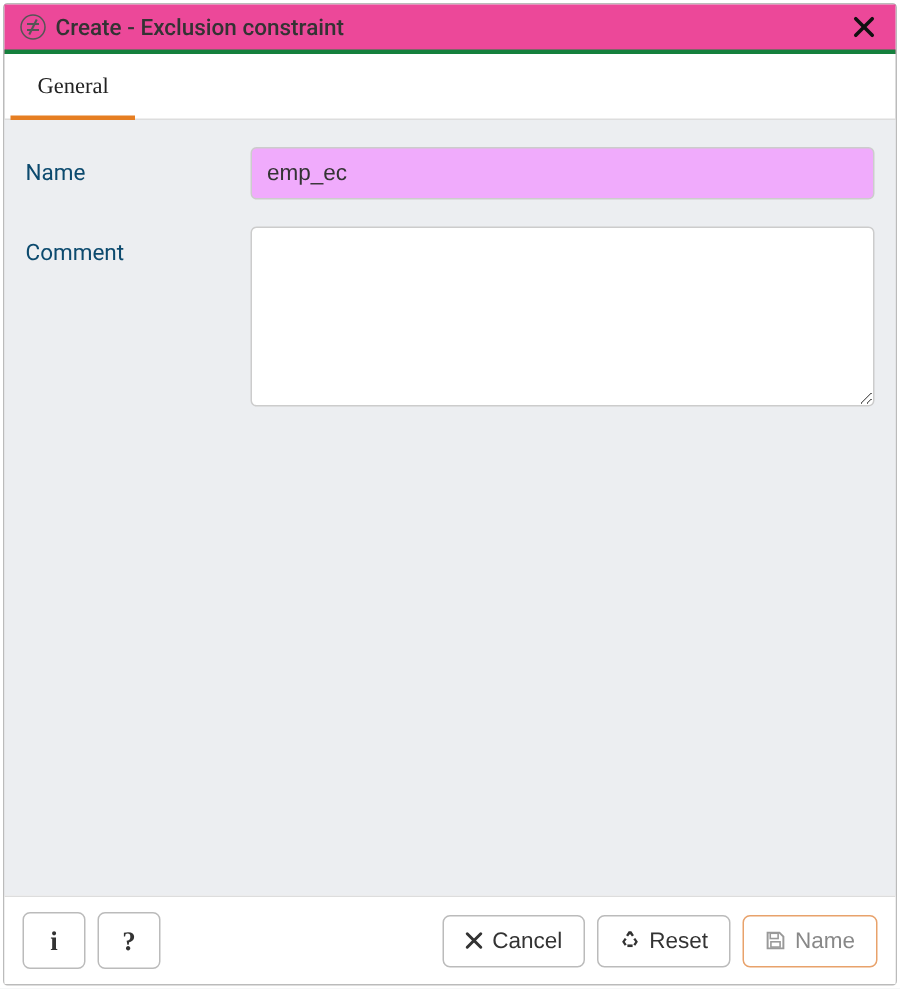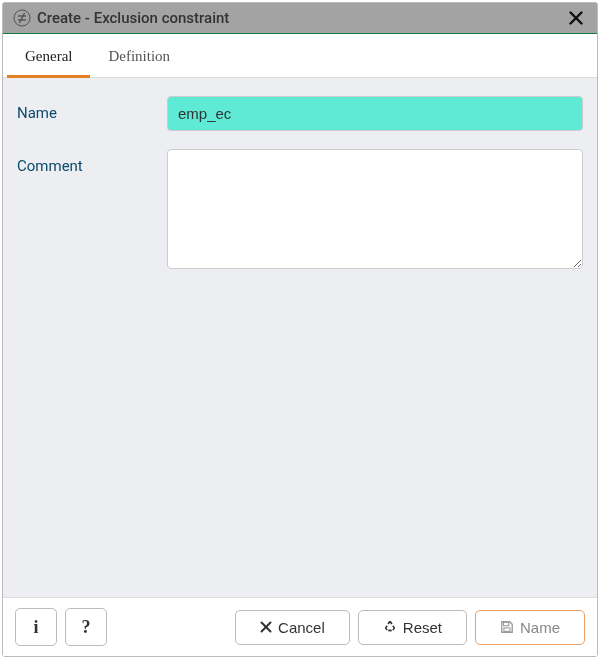--- a/index.html
+++ b/index.html
@@ -20,22 +20,22 @@
     border: 1px solid #bbb;
     border-radius: 3px;
     display: flex;
     flex-direction: column;
     background: #fff;
   }
   .titlebar {
     display: flex;
     align-items: center;
     padding: 6px 10px;
-    border-bottom: 1px solid #15803d;
-    background: #a3a3a3;
+    border-bottom: 3px solid #15803d;
+    background: #ec4899;
   }
   .title-icon {
     width: 18px;
     height: 18px;
     margin-right: 6px;
     flex-shrink: 0;
   }
   .title-text {
     font-size: 15px;
     font-weight: 500;
@@ -88,21 +88,21 @@
   }
   .form-field {
     flex: 1;
   }
   .text-input {
     width: 100%;
     padding: 8px 10px;
     font-size: 15px;
     border: 1px solid #ccc;
     border-radius: 4px;
-    background: #5eead4;
+    background: #f0abfc;
     color: #333;
   }
   .textarea-input {
     width: 100%;
     height: 120px;
     padding: 8px 10px;
     font-size: 15px;
     border: 1px solid #ccc;
     border-radius: 4px;
     background: #fff;
@@ -115,21 +115,21 @@
     border-top: 1px solid #ddd;
     background: #fff;
     gap: 8px;
   }
   .footer-spacer { flex: 1; }
   .btn {
     display: inline-flex;
     align-items: center;
     justify-content: center;
     gap: 6px;
-    padding: 8px 24px;
+    padding: 8px 14px;
     font-size: 15px;
     border: 1px solid #bbb;
     border-radius: 5px;
     background: #fff;
     cursor: pointer;
     color: #333;
   }
   .btn.icon-only {
     width: 42px;
     height: 38px;
@@ -168,21 +168,20 @@
         <svg viewBox="0 0 14 14" width="14" height="14">
           <line x1="1.5" y1="1.5" x2="12.5" y2="12.5" stroke="#111" stroke-width="2.4" stroke-linecap="round"></line>
           <line x1="12.5" y1="1.5" x2="1.5" y2="12.5" stroke="#111" stroke-width="2.4" stroke-linecap="round"></line>
         </svg>
       </span>
     </span>
   </div>
 
   <div class="tabs">
     <div class="tab active">General</div>
-    <div class="tab">Definition</div>
   </div>
 
   <div class="content">
     <div class="form-row">
       <div class="form-label">Name</div>
       <div class="form-field">
         <input type="text" class="text-input" value="emp_ec" style="">
       </div>
     </div>
     <div class="form-row">

